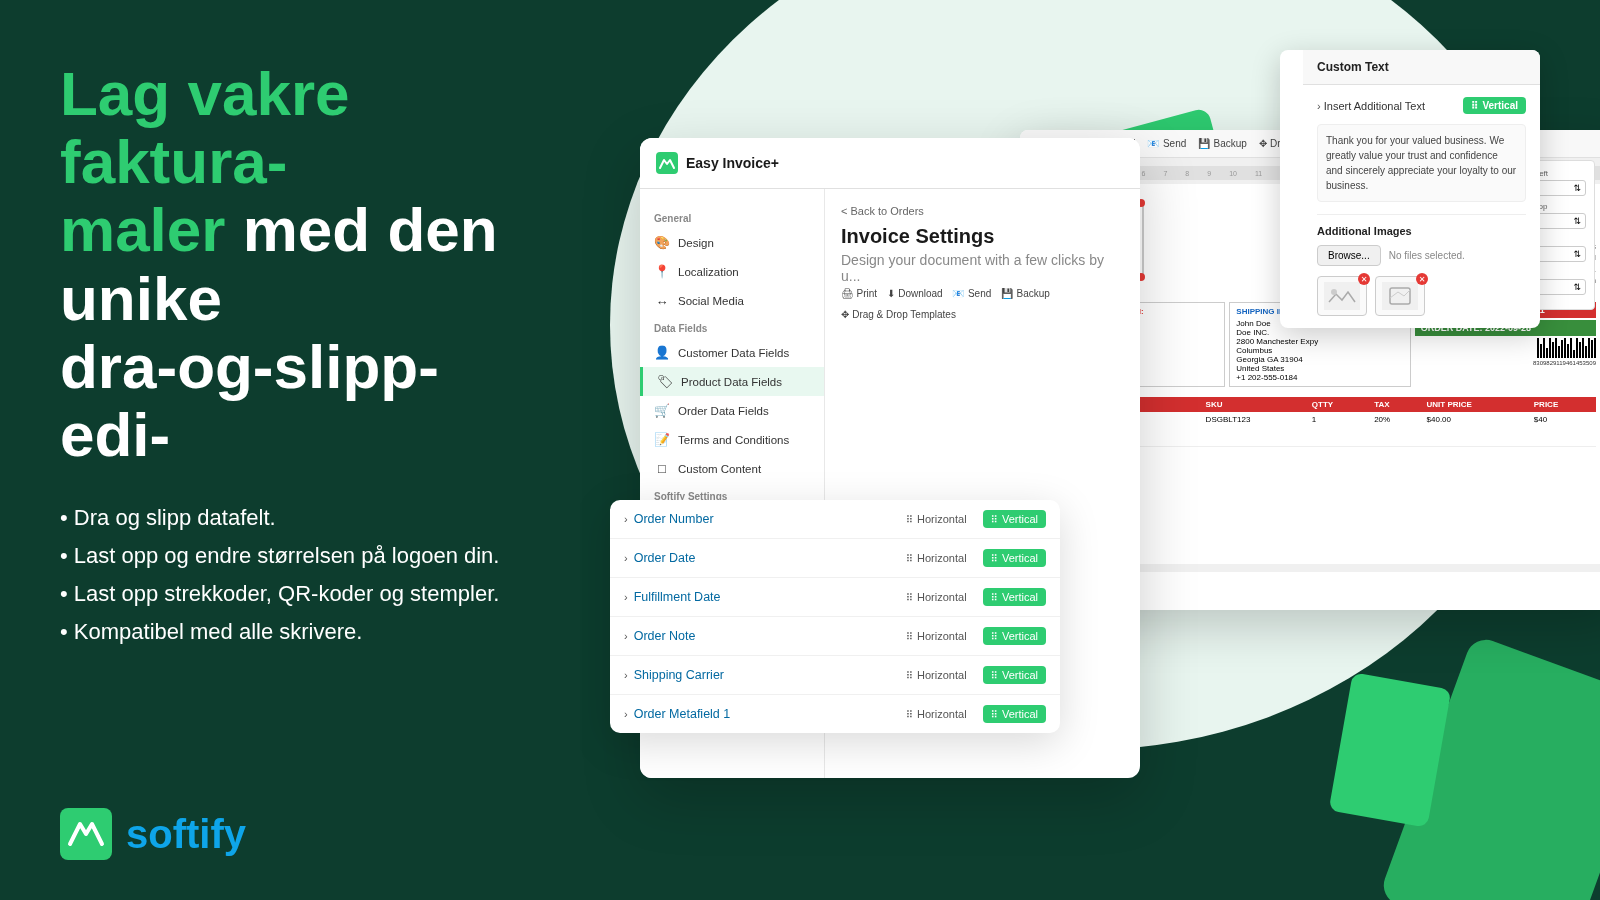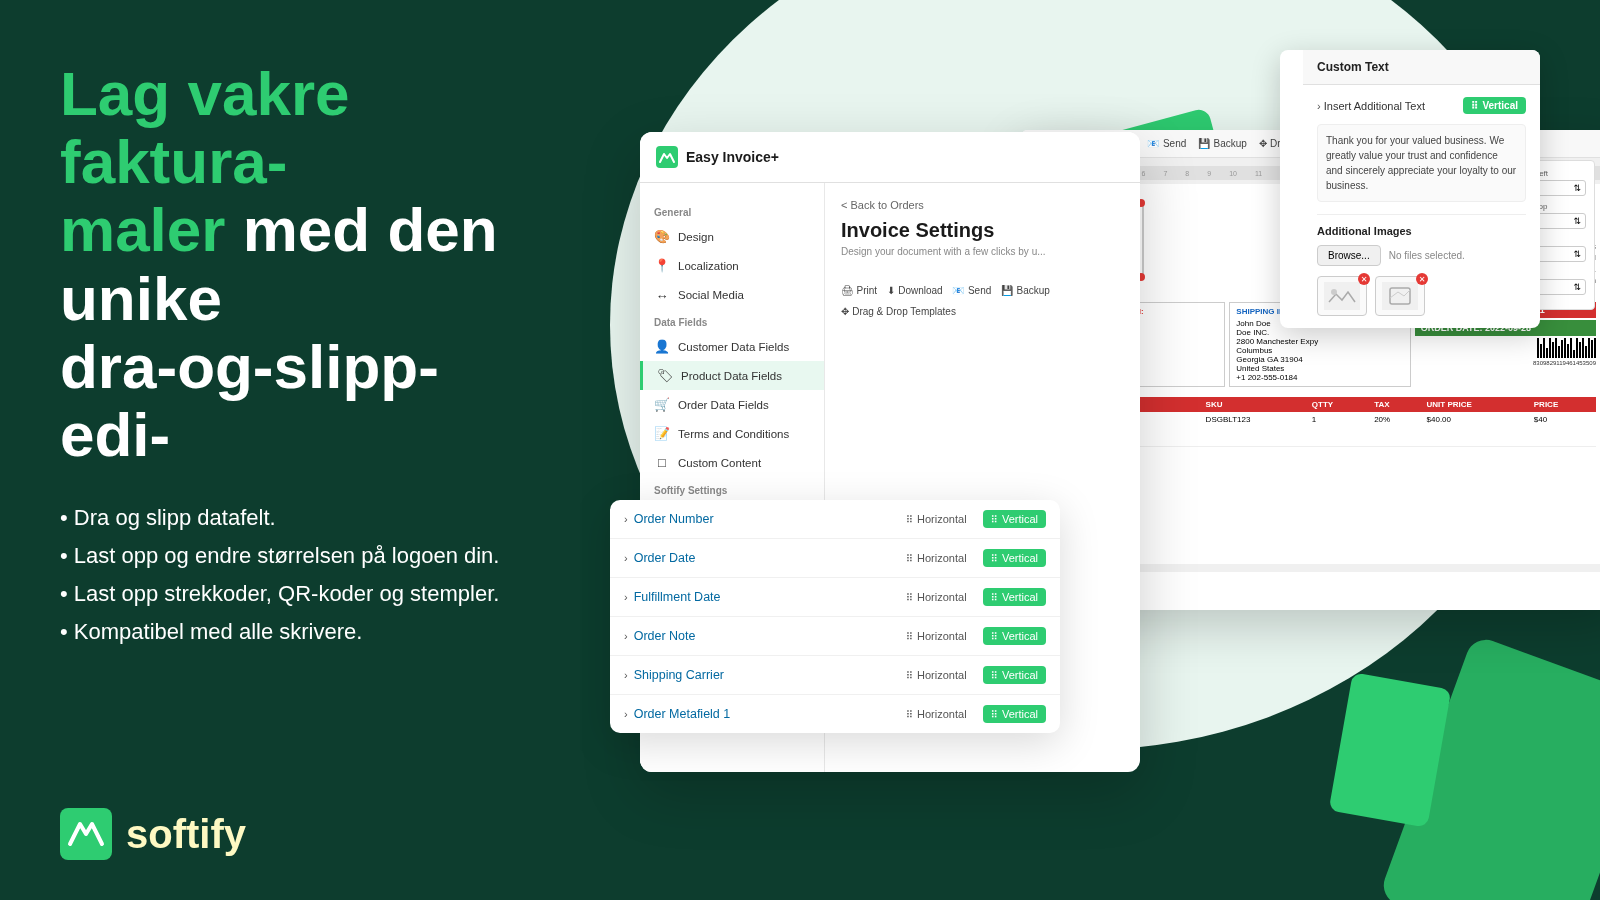--- a/index.html
+++ b/index.html
@@ -57,21 +57,21 @@
       align-items: center;
       gap: 14px;
     }
     .logo-icon {
       width: 52px;
       height: 52px;
     }
     .logo-text {
       font-size: 40px;
       font-weight: 700;
-      color: #fef9c3;
+      color: #0ea5e9;
     }
 
     
     .right-panel {
       flex: 1;
       height: 900px;
       position: relative;
       overflow: hidden;
       background: #0d3d2e;
     }
@@ -119,21 +119,21 @@
       border-radius: 10px;
       bottom: 80px;
       right: 160px;
       transform: rotate(10deg);
       z-index: 1;
     }
 
     
     .app-window {
       position: absolute;
-      top: 132px;
+      top: 138px;
       left: 60px;
       width: 500px;
       height: 640px;
       background: white;
       border-radius: 12px;
       box-shadow: 0 20px 60px rgba(0,0,0,0.2);
       z-index: 10;
       overflow: hidden;
       font-size: 12px;
     }
@@ -209,23 +209,23 @@
     }
     .back-link::before { content: "< "; }
 
     .page-title {
       font-size: 20px;
       font-weight: 700;
       color: #1a1a1a;
       margin-bottom: 4px;
     }
     .page-subtitle {
-      font-size: 10px;
+      font-size: 14px;
       color: #888;
-      margin-bottom: 28px;
+      margin-bottom: 4px;
     }
 
     .toolbar {
       display: flex;
       gap: 10px;
       flex-wrap: wrap;
       margin-bottom: 12px;
       font-size: 10px;
       color: #444;
     }

